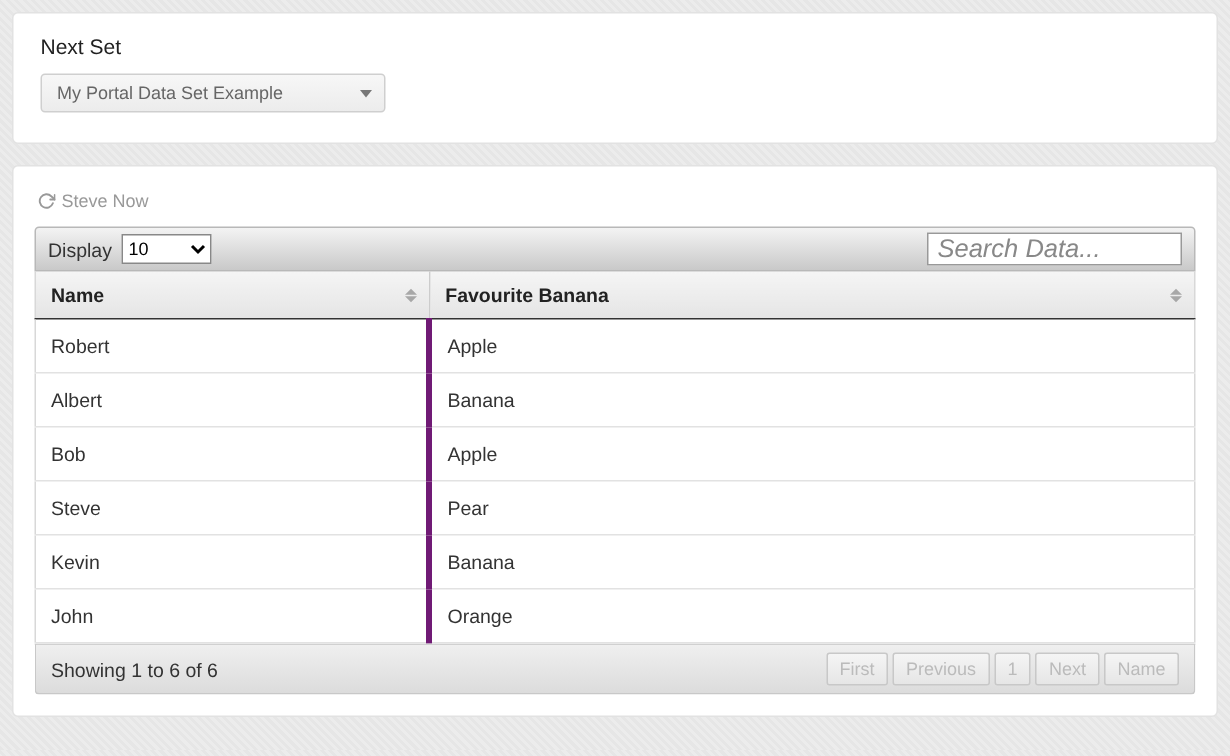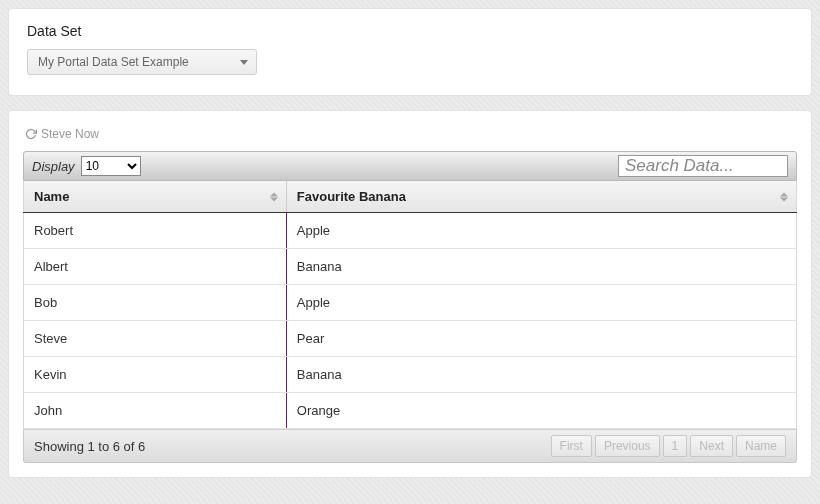--- a/index.html
+++ b/index.html
@@ -57,21 +57,21 @@
     display: flex;
     align-items: center;
     justify-content: space-between;
     height: 30px;
     padding: 0 8px;
     border: 1px solid #b8b8b8;
     border-radius: 3px 3px 0 0;
     background: linear-gradient(#f3f3f3, #c9c9c9);
   }
   .toolbar-left { display: flex; align-items: center; gap: 6px; }
-  .toolbar-left label { color: #333; font-size: 13px; font-style: italic; }
+  .toolbar-left label { color: #333; font-size: 13px; }
   .display-select {
     height: 20px;
     font-size: 12px;
     border: 1px solid #888;
     background: #fff;
     min-width: 60px;
   }
   .search-input {
     width: 170px;
     height: 22px;
@@ -123,21 +123,21 @@
     border-right: 4px solid transparent;
     border-top: 4px solid #555;
   }
   table.data tbody td {
     padding: 10px 10px;
     border-bottom: 1px solid #e2e2e2;
     font-size: 13px;
     color: #333;
   }
   table.data tbody td + td {
-    border-left: 1px solid #701a75;
+    border-left: 4px solid #701a75;
   }
   .footer {
     display: flex;
     align-items: center;
     justify-content: space-between;
     height: 34px;
     padding: 0 10px;
     border: 1px solid #c8c8c8;
     border-top: 1px solid #d0d0d0;
     border-radius: 0 0 3px 3px;
@@ -155,21 +155,21 @@
     padding: 3px 8px;
     border-radius: 2px;
     cursor: default;
   }
   .col-name { width: 34%; }
 </style>
 </head>
 <body>
 
 <div class="card">
-  <div class="card-title">Data Set</div>
+  <div class="card-title">Next Set</div>
   <div class="select-wrap">
     <span>My Portal Data Set Example</span>
     <span class="chev"></span>
   </div>
 </div>
 
 <div class="card" style="padding:14px 14px 14px 14px;">
   <div class="refresh-row">
     <svg width="12" height="12" viewBox="0 0 24 24" fill="none" stroke="#999" stroke-width="2.5" stroke-linecap="round" stroke-linejoin="round">
         <polyline points="23 4 23 10 17 10"></polyline>

